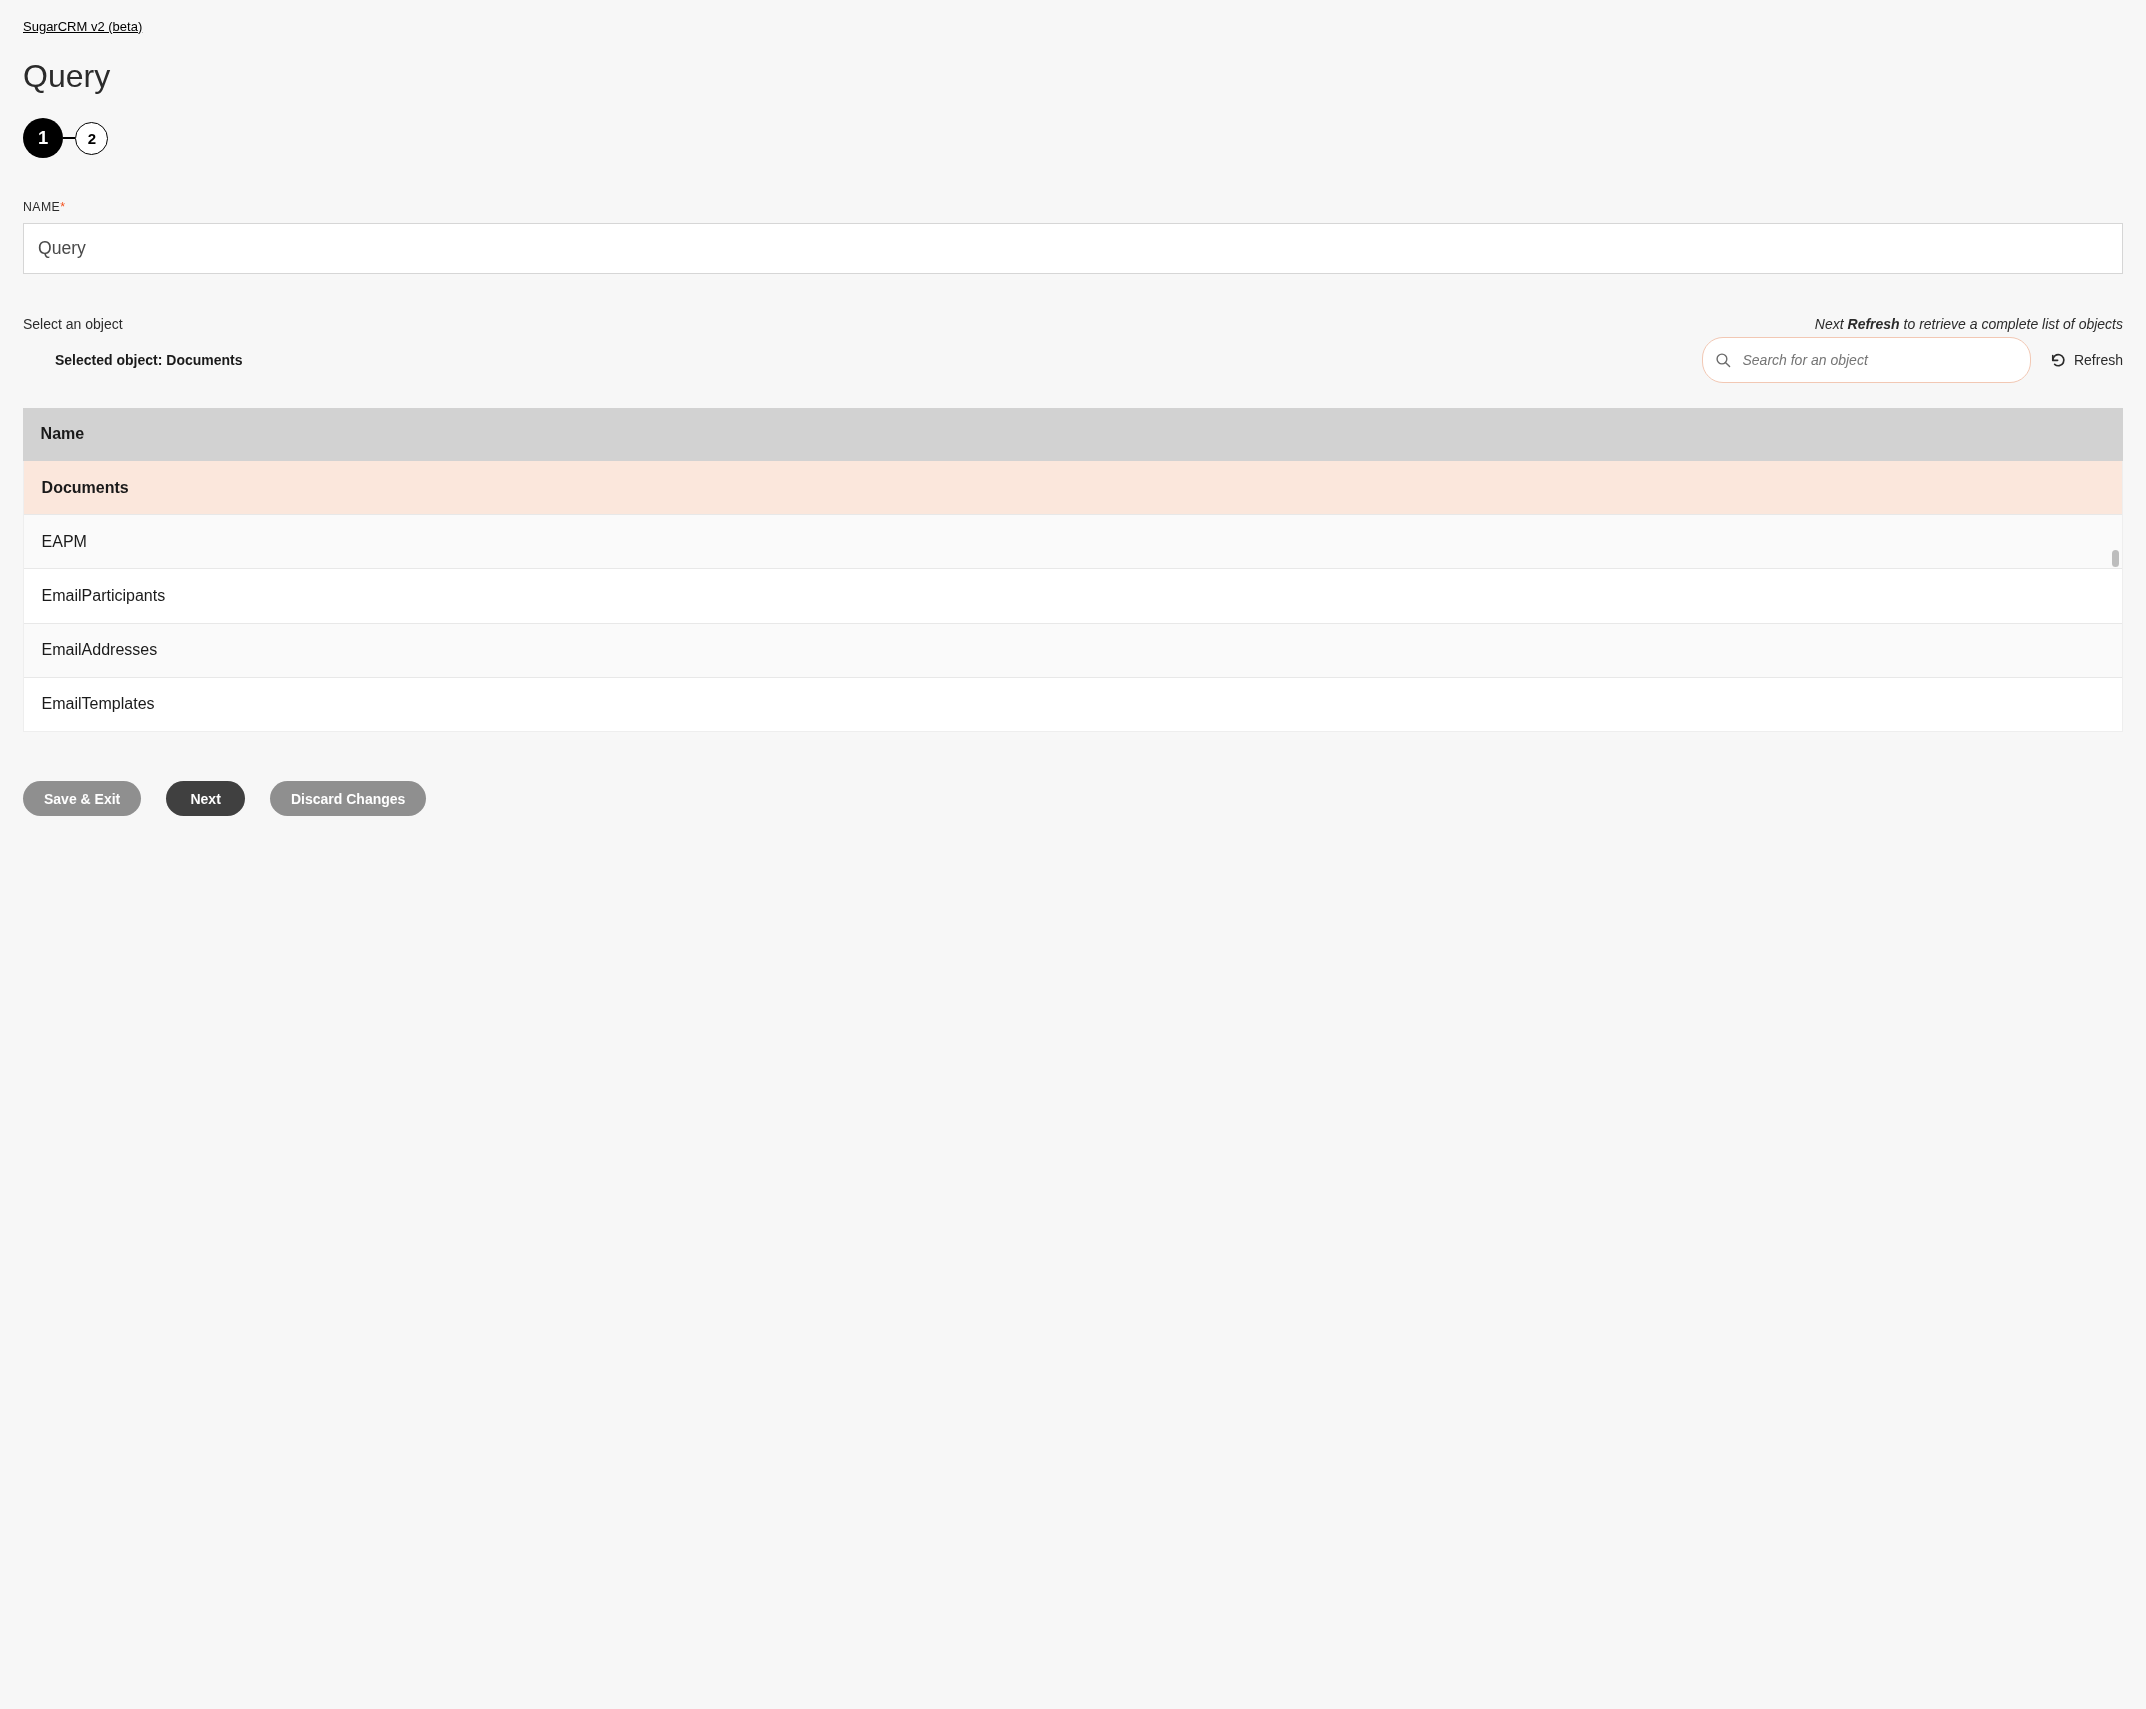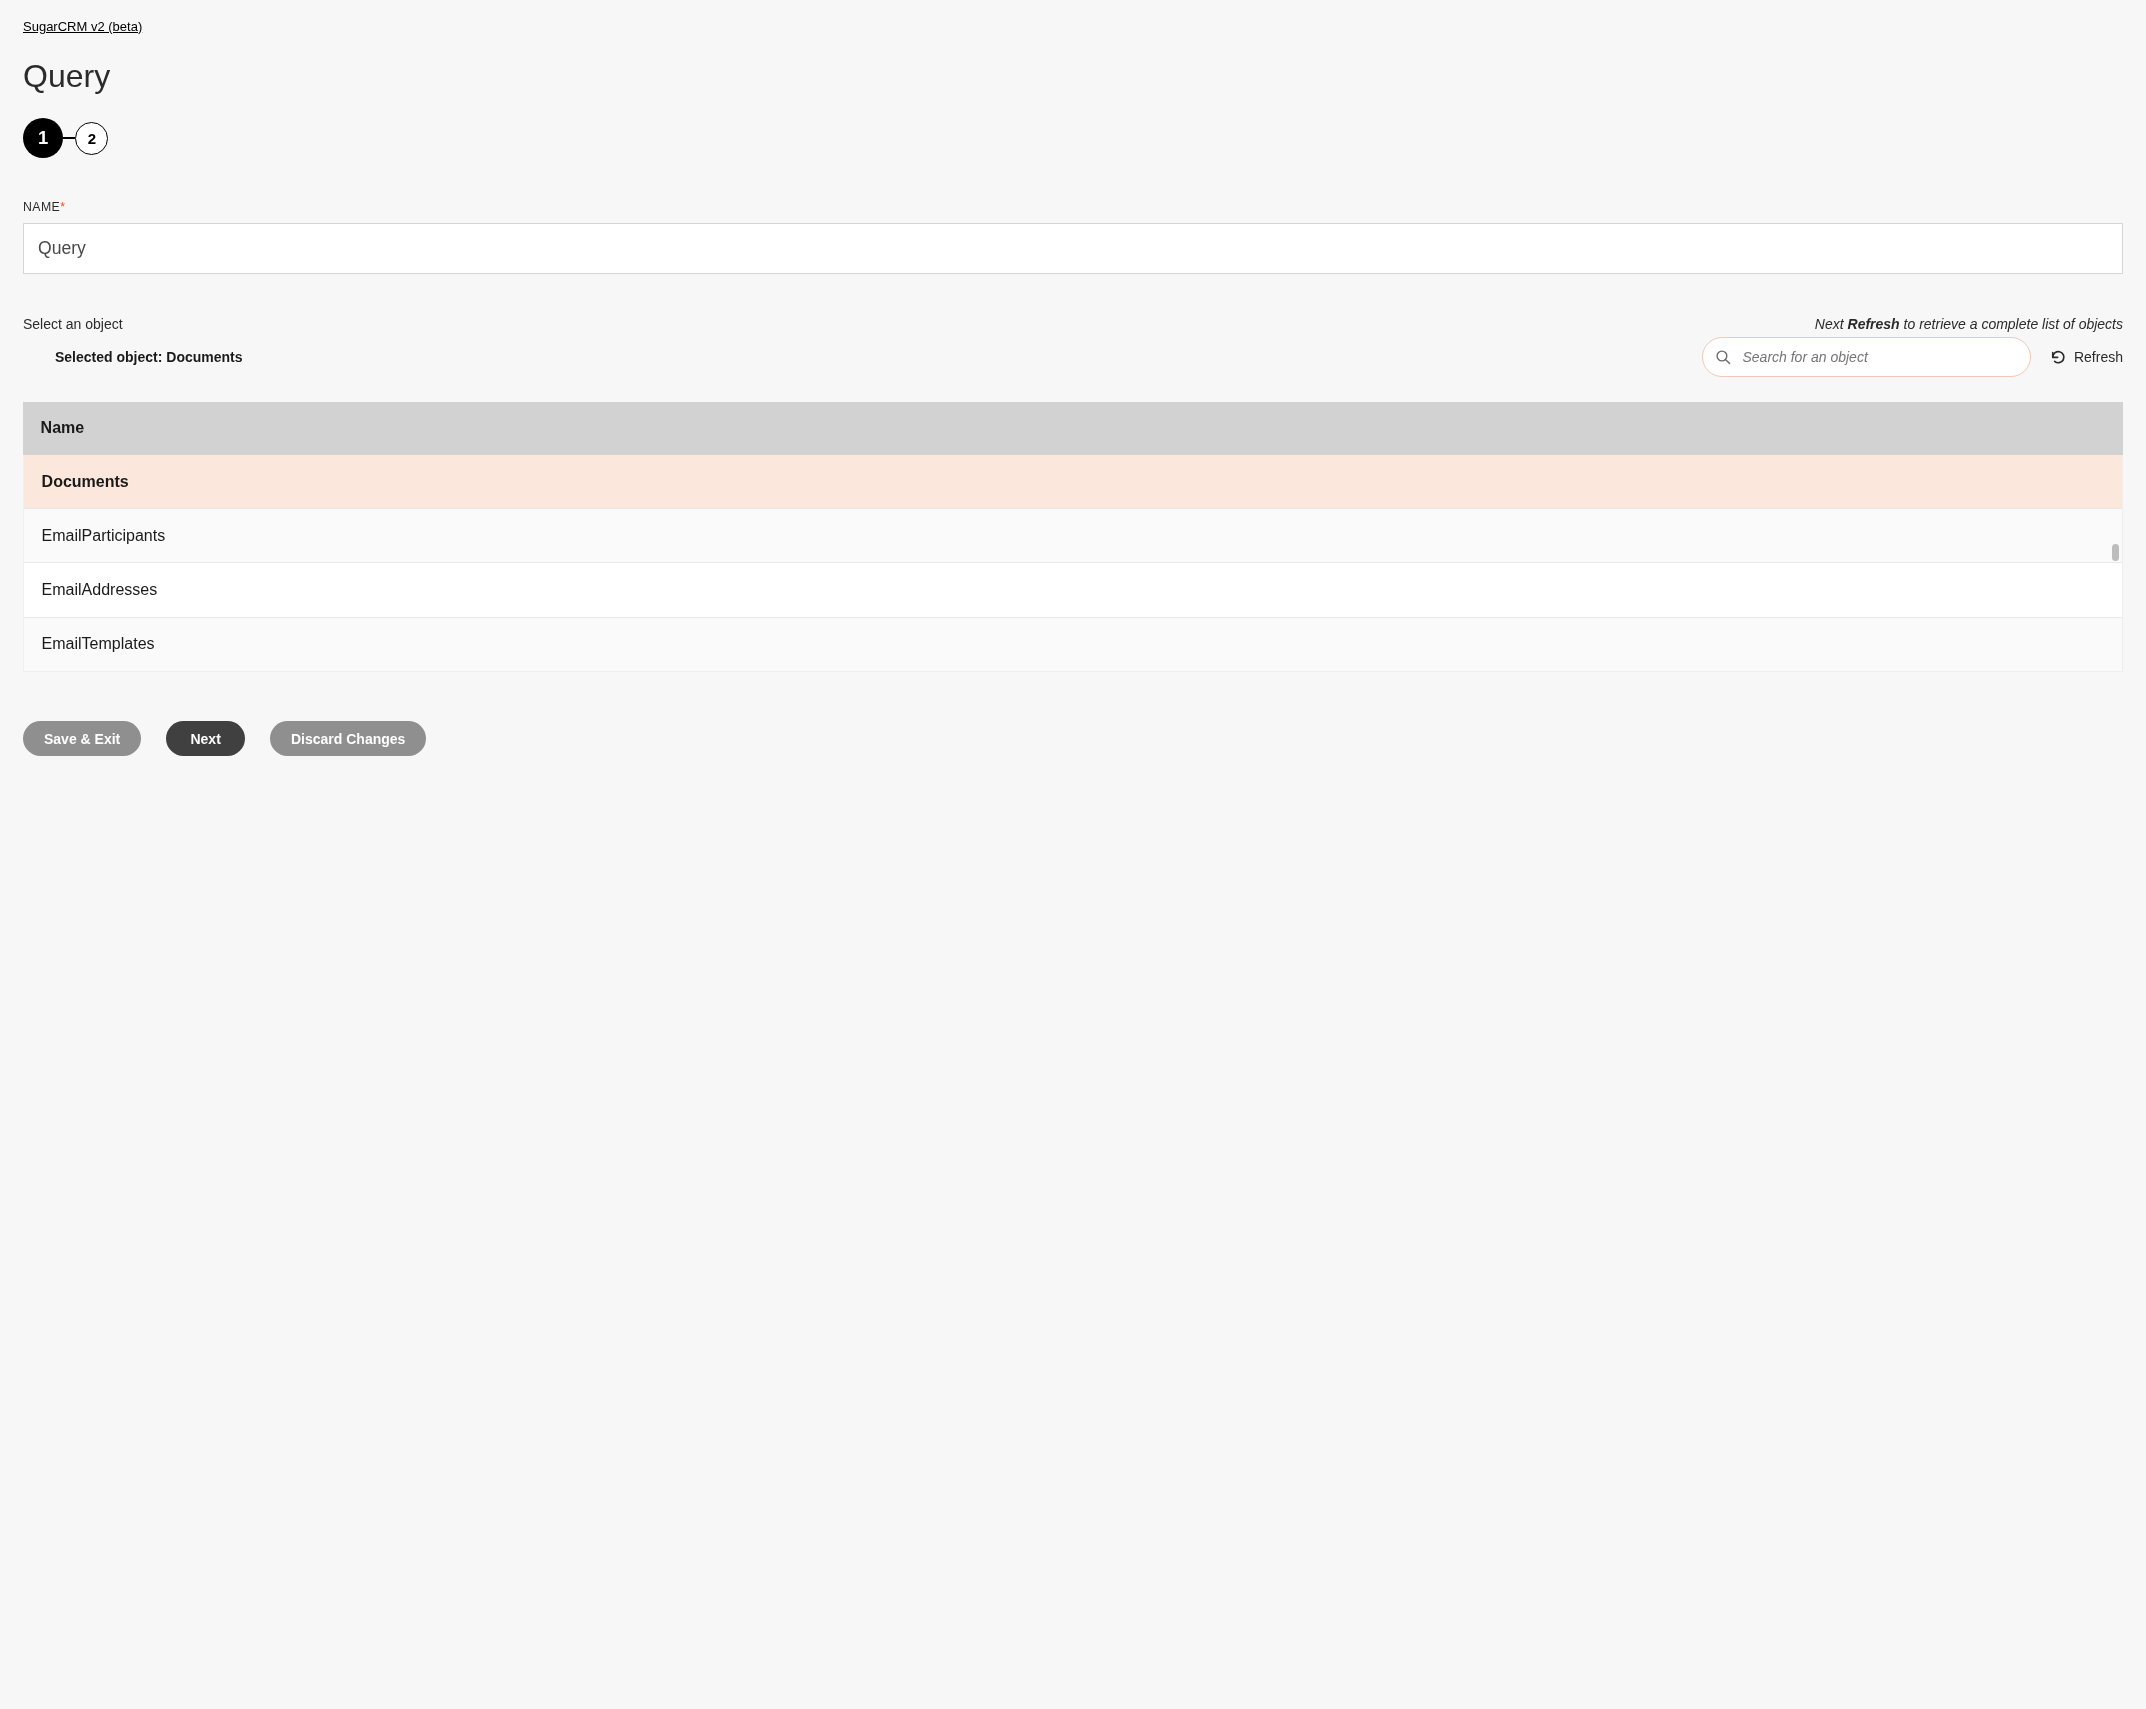--- a/index.html
+++ b/index.html
@@ -106,21 +106,21 @@
   }
   .right-controls {
     display: flex;
     align-items: center;
     gap: 19.3px;
   }
   .search-wrap {
     display: flex;
     align-items: center;
     width: 329px;
-    height: 40px;
+    height: 46px;
     border: 0.9px solid #f2c8b4;
     border-radius: 21px;
     background: #fff;
     padding: 0 12.3px;
   }
   .search-wrap svg { flex-shrink: 0; }
   .search-input {
     flex: 1;
     border: none;
     outline: none;
@@ -250,20 +250,21 @@
         </svg>
         <span>Refresh</span>
       </button>
     </div>
   </div>
 
   <div class="table-wrap">
     <div class="table-header">Name</div>
     <div class="table-body" id="table-body">
         <div class="row selected">Documents</div>
+        <div class="row">EAPM</div>
         <div class="row">EmailParticipants</div>
         <div class="row">EmailAddresses</div>
         <div class="row">EmailTemplates</div>
       </div>
     <div class="scrollbar-track">
       <div class="scrollbar-thumb"></div>
     </div>
   </div>
 
   <div class="footer-buttons">

